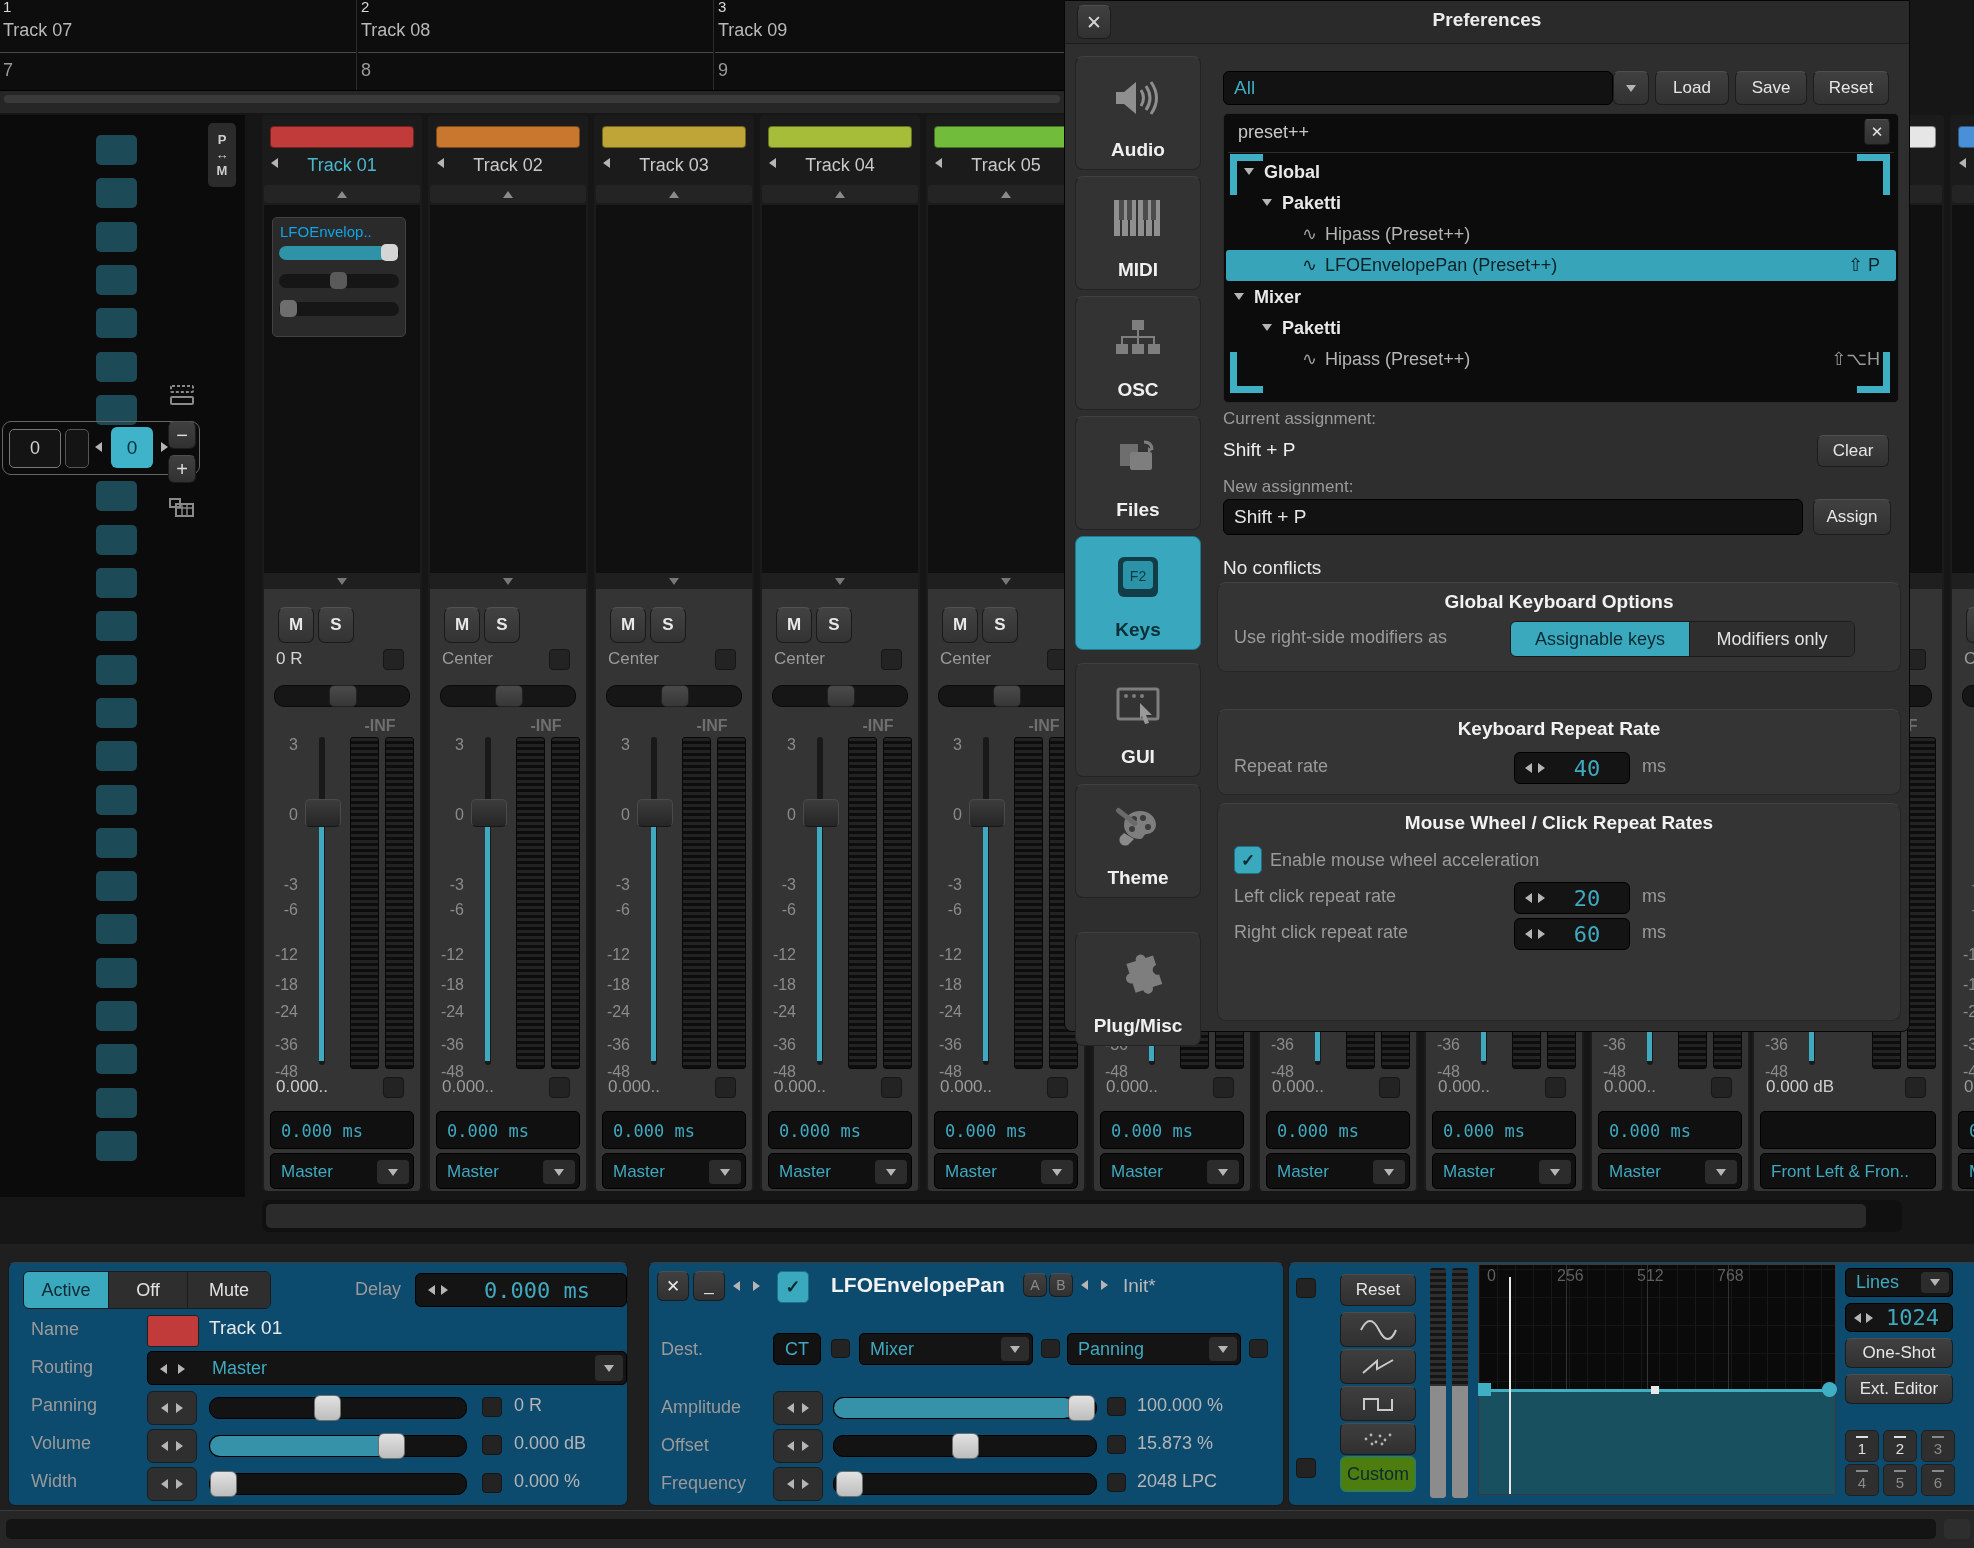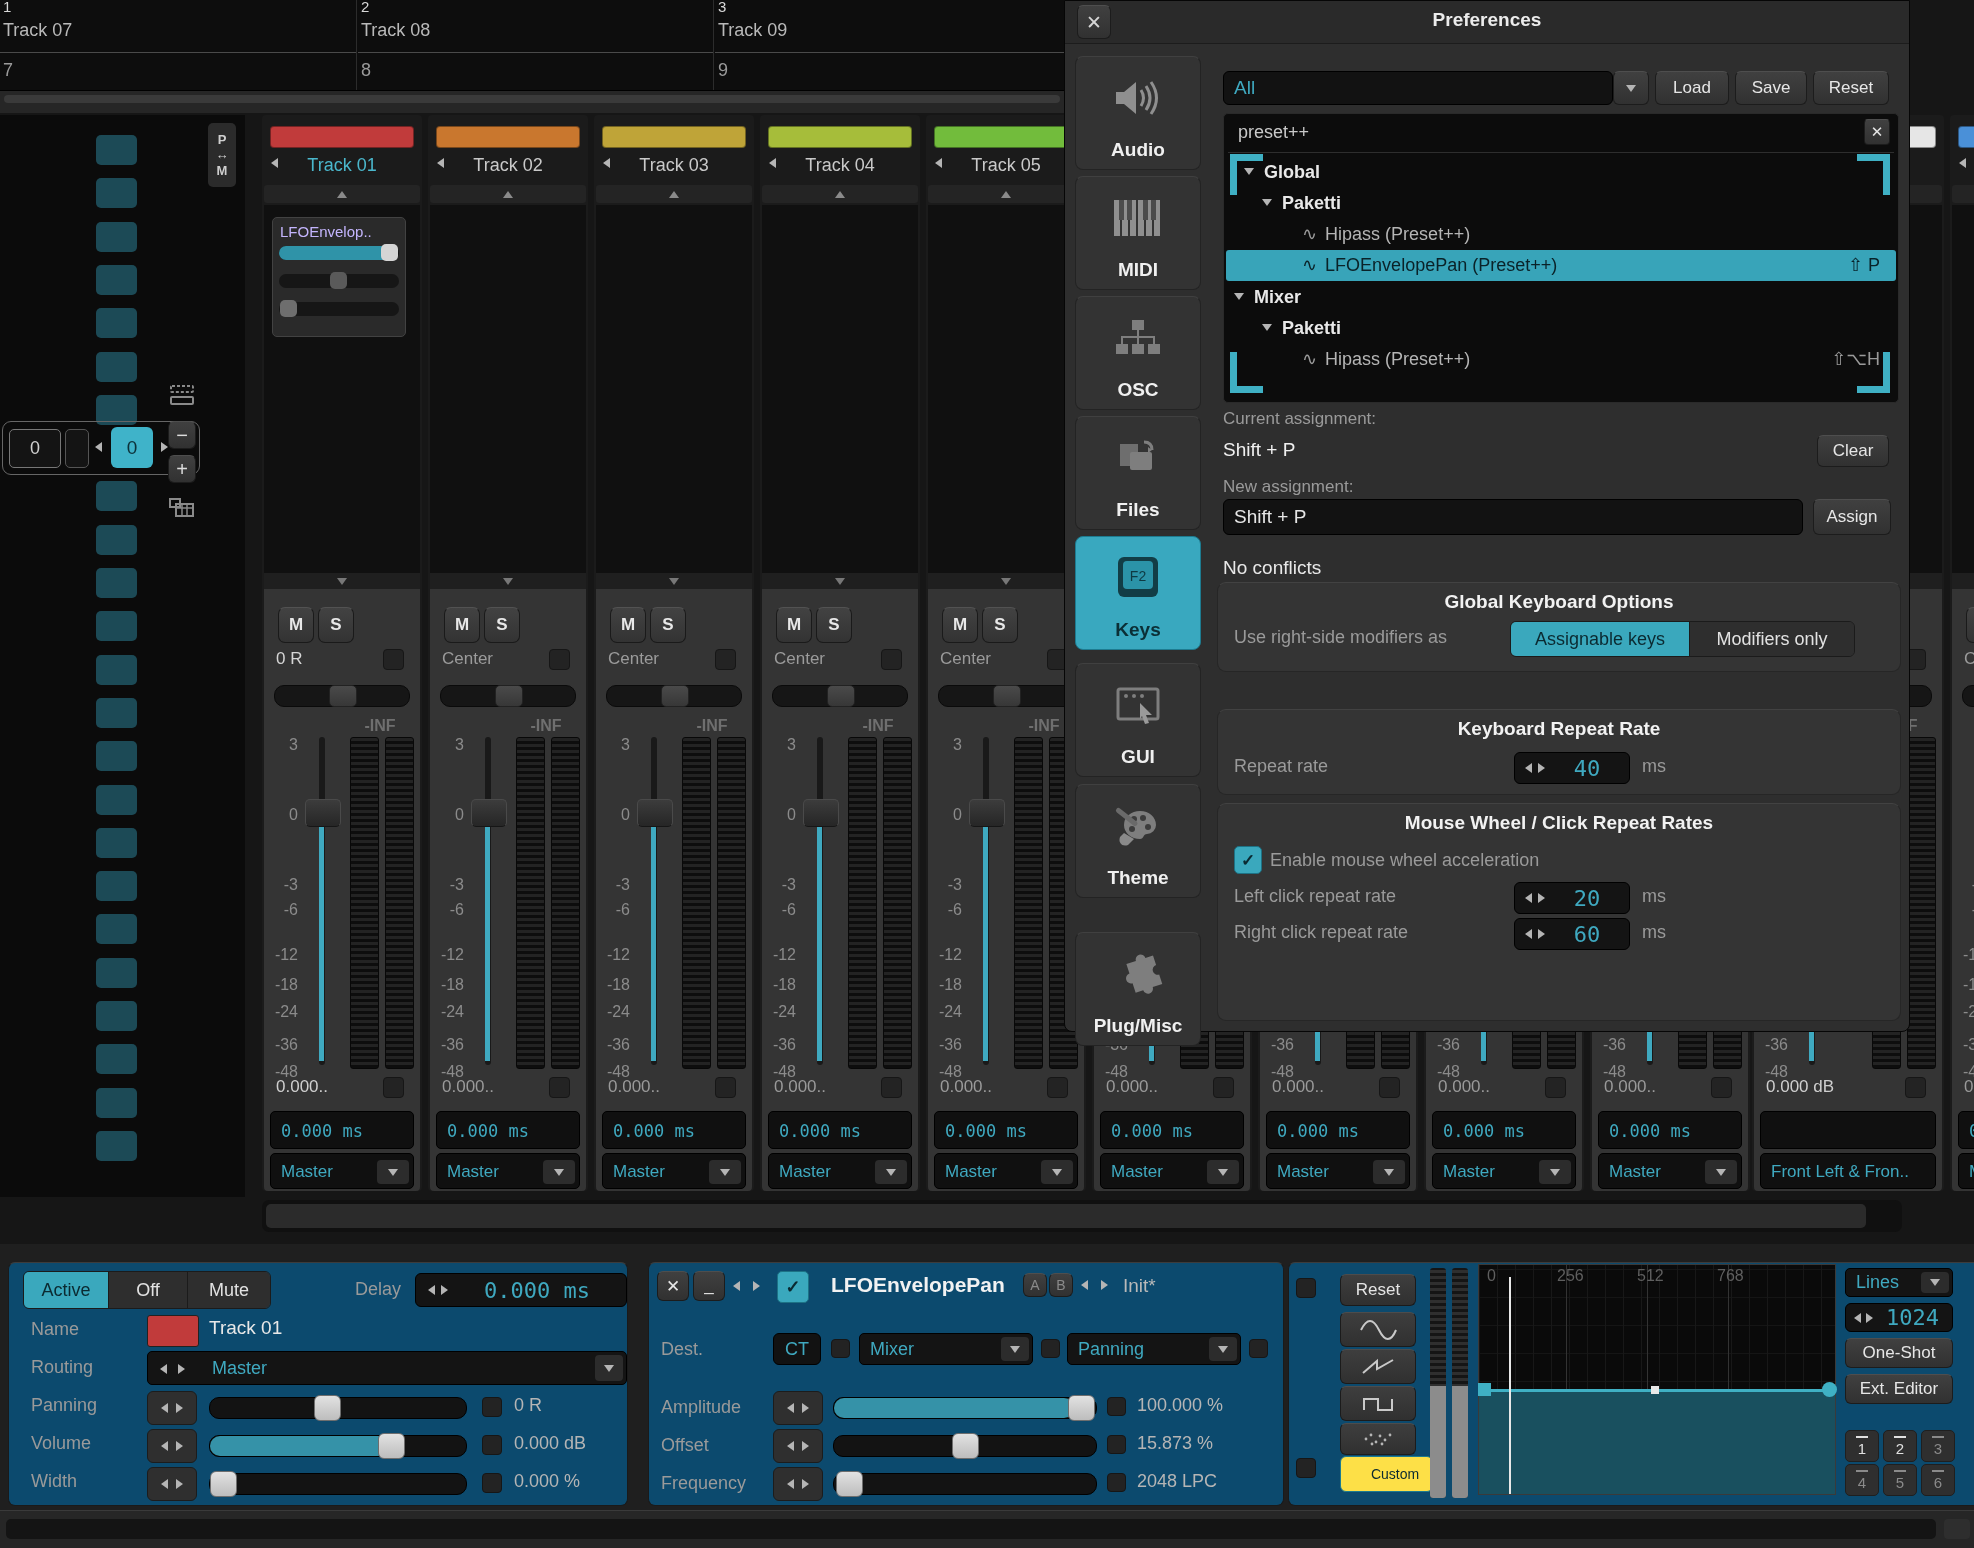--- a/index.html
+++ b/index.html
@@ -75,21 +75,21 @@
   .meters i{flex:1;border-radius:3px;background:repeating-linear-gradient(0deg,#0d0d0d 0 3px,#232323 3px 6px);border:1px solid #080808;}
   .valrow{position:absolute;left:12px;top:488px;font-size:17px;color:#9a9a9a;}
   .strip.selected .valrow,.strip.master .valrow{color:#cfcfcf;}
   .valcb{position:absolute;right:16px;top:488px;width:21px;height:21px;}
   .delaybox{position:absolute;left:6px;right:6px;top:522px;height:38px;background:#101010;border:1px solid #000;border-radius:5px;
             font-size:17px;line-height:38px;padding-left:10px;box-sizing:border-box;}
   .routebox{position:absolute;left:6px;right:6px;top:564px;height:36px;background:#101010;border:1px solid #000;border-radius:5px;
             font-size:17px;line-height:36px;padding-left:10px;box-sizing:border-box;white-space:nowrap;overflow:hidden;}
   .ddarrow{position:absolute;right:4px;top:6px;width:32px;height:24px;background:#2c2c2c;border-radius:4px;display:flex;align-items:center;justify-content:center;}
   .mini{position:absolute;left:8px;top:12px;width:132px;height:118px;background:#2a2a2a;border:1px solid #424242;border-radius:5px;}
-  .mini .mlabel{position:absolute;left:7px;top:5px;font-size:15px;color:#c4b5fd;}
+  .mini .mlabel{position:absolute;left:7px;top:5px;font-size:15px;color:#0ea5e9;}
   .mini .trough{position:absolute;left:6px;right:6px;height:14px;background:#161616;border-radius:7px;}
   .mini .fillteal{position:absolute;left:0;top:0;bottom:0;width:92%;background:#2f93a8;border-radius:7px;}
   .mini .knob{position:absolute;top:-2px;width:17px;height:17px;border-radius:5px;}
   
   #dlg{left:1064px;top:0;width:846px;height:1032px;background:#2e2e2e;border:1px solid #060606;border-radius:0 0 8px 8px;box-sizing:border-box;z-index:10;}
   #dlg-title{position:absolute;left:0;right:0;top:0;height:42px;background:#2a2a2a;border-bottom:1px solid #1c1c1c;}
   #dlg-close{position:absolute;left:12px;top:4px;width:34px;height:34px;font-size:19px;color:#d5d5d5;}
   #dlg-titletext{position:absolute;left:0;right:0;top:8px;text-align:center;font-size:19px;font-weight:bold;color:#ececec;}
   .tab{position:absolute;left:10px;width:124px;height:112px;background:#333;border:1px solid #232323;border-top-color:#404040;border-radius:8px;text-align:center;}
   .tab.sel{background:#39a8bf;border-color:#1d7b90;}
@@ -1179,21 +1179,21 @@
           <circle cx="18" cy="12" r="1.4"></circle>
           <circle cx="22" cy="6" r="1.4"></circle>
           <circle cx="27" cy="10" r="1.4"></circle>
           <circle cx="32" cy="5" r="1.4"></circle>
           <circle cx="24" cy="14" r="1.4"></circle>
           <circle cx="14" cy="14" r="1.4"></circle>
         </g>
       </svg>
   </div>
   <div class="cb abs" style="left:1296px;top:1458px;width:20px;height:20px;"></div>
-  <div class="wbtn" style="top:1456px;height:34px;background:#fde047;border-color:#1d7b90;color:#0a2a31;font-size:14px;padding-left:17px;">Custom</div>
+  <div class="wbtn" style="top:1456px;height:34px;background:#4d7c0f;border-color:#1d7b90;color:#0a2a31;font-size:18px;">Custom</div>
 
   <div class="vmeter abs" style="left:1430px;">
       <em></em>
     </div>
   <div class="vmeter abs" style="left:1452px;">
       <em></em>
     </div>
 
   <div class="abs" id="envbox">
     <div class="envmajor" style="left:87px;"></div>

